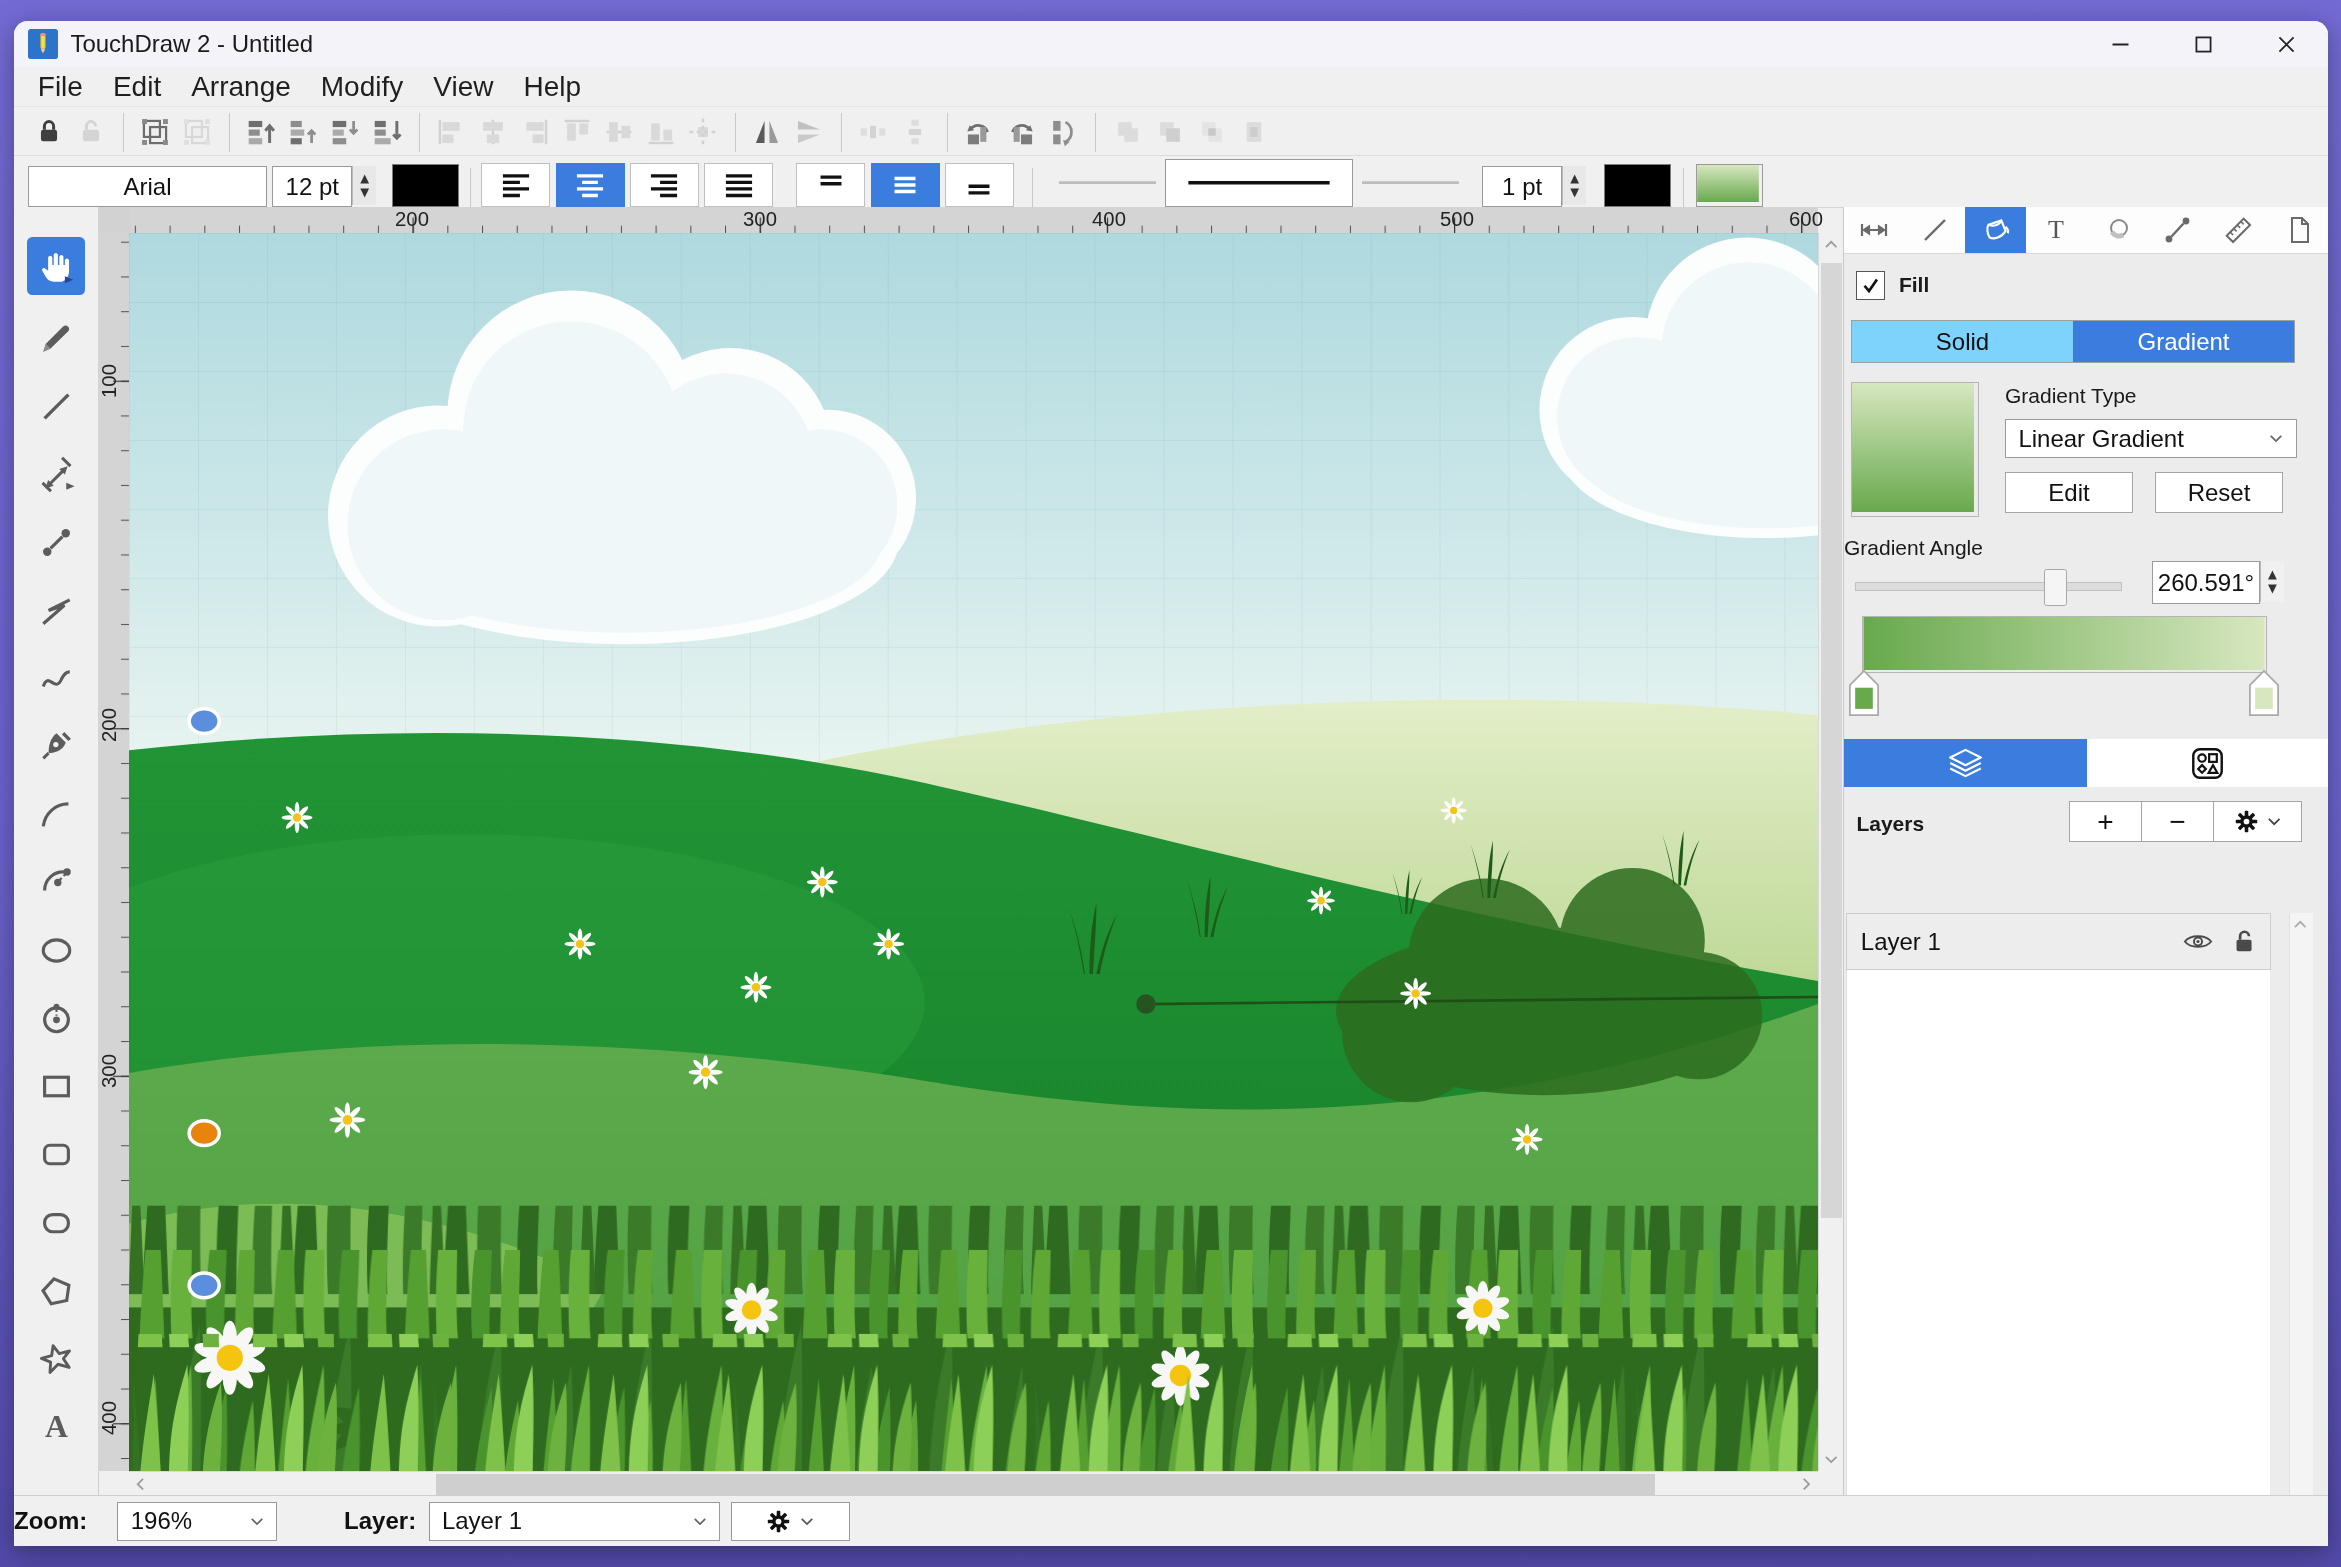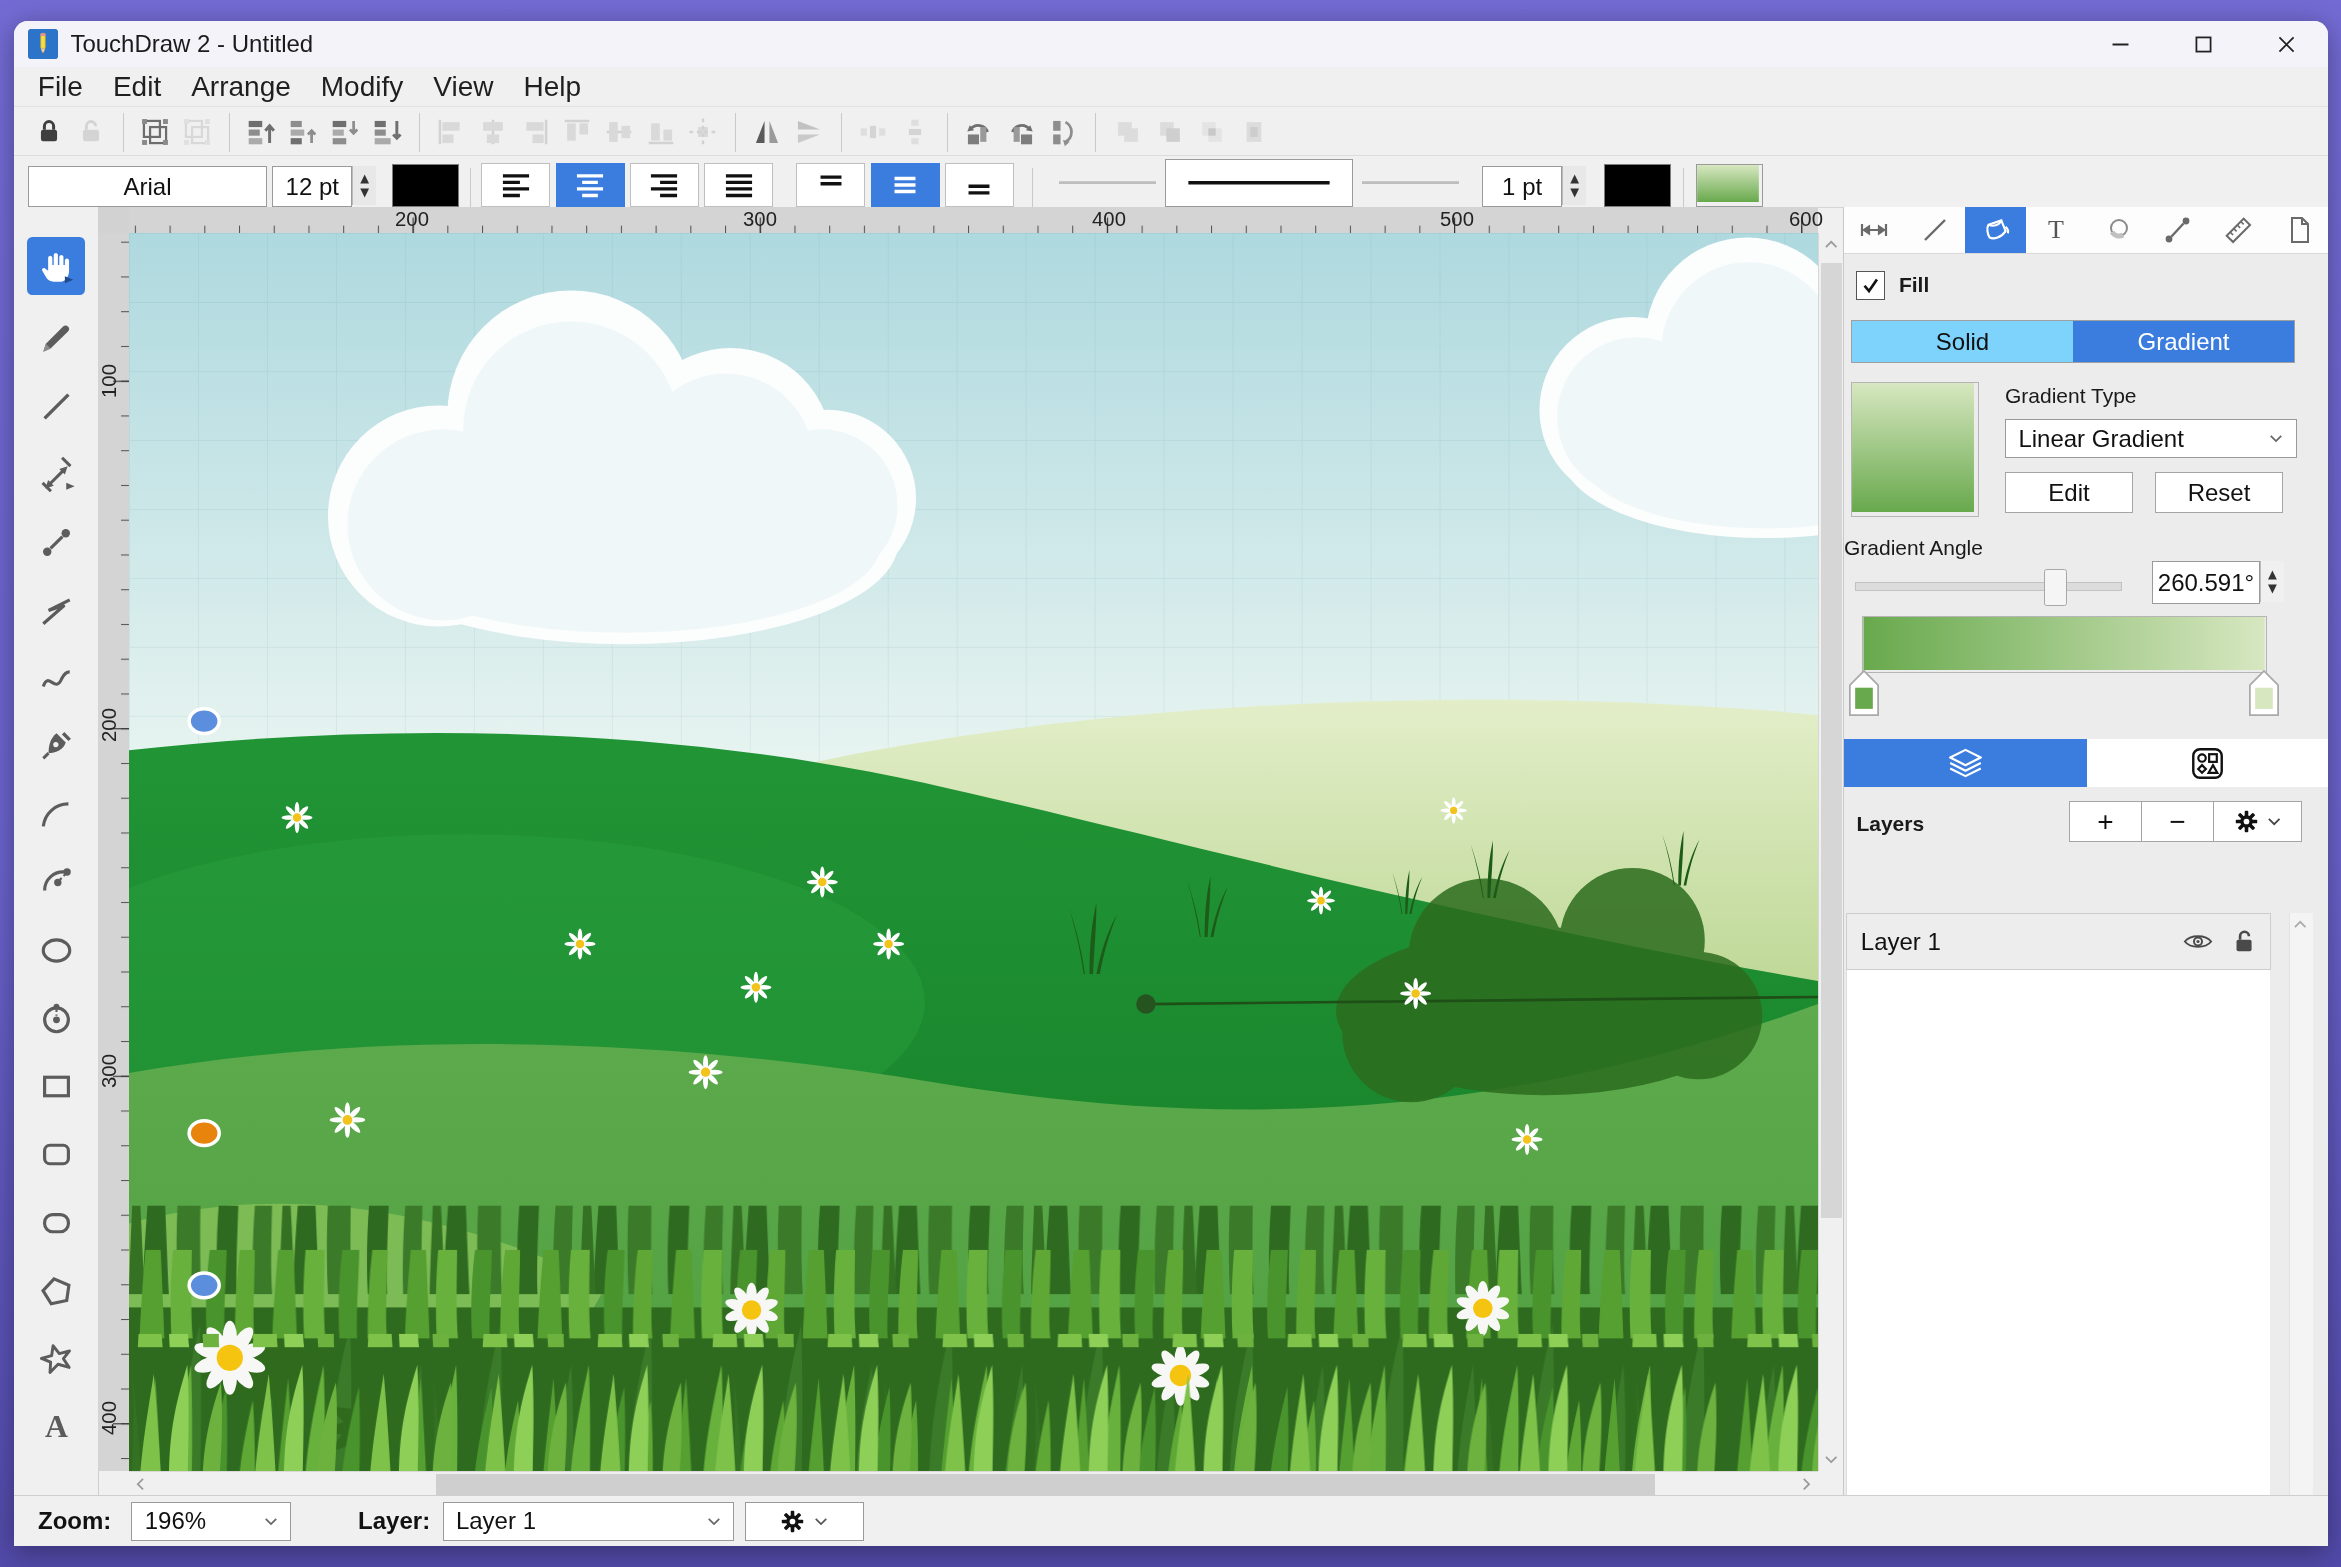--- a/index.html
+++ b/index.html
@@ -52,21 +52,21 @@
   .seg>div{flex:1;display:flex;align-items:center;justify-content:center;font-size:24px;}
   .seg .off{background:#7dd3fc;color:#111;}
   .seg .on{background:#3b7dde;color:#fff;}
   .btn{background:#fff;border:0.9px solid #a5a5a5;display:flex;align-items:center;justify-content:center;font-size:24px;color:#111;}
   .ptabs{position:absolute;left:0;top:532px;right:0;height:48px;display:flex;background:#fff;}
   .ptabs>div{flex:1;display:flex;align-items:center;justify-content:center;}
   .lrow{position:absolute;left:1.8px;top:706px;width:423px;height:55px;background:#ededed;border:0.9px solid #cdcdcd;display:flex;align-items:center;}
   .listbg{position:absolute;left:1.8px;top:706px;width:423px;bottom:0;background:#fff;border-left:0.9px solid #ddd;}
   .listscroll{position:absolute;right:16px;top:706px;width:23px;bottom:0;background:#f4f4f4;border-left:0.9px solid #e2e2e2;}
   
-  .statusbar{position:absolute;left:0;right:0;bottom:0;height:50px;background:#f0f0f0;border-top:0.9px solid #cfcfcf;display:flex;align-items:center;padding-left:24px;}
+  .statusbar{position:absolute;left:0;right:0;bottom:0;height:50px;background:#f0f0f0;border-top:0.9px solid #cfcfcf;display:flex;align-items:center;padding-left:0;}
   .sel{background:#fff;border:0.9px solid #9a9a9a;height:37px;display:flex;align-items:center;font-size:24px;color:#111;padding:0 12.4px;justify-content:space-between;}
   .chev{width:14px;height:8.8px;margin-left:12.4px;}
   .lab{font-size:24px;font-weight:bold;color:#111;}
 </style>
 </head>
 <body>
 
 <div class="desktop">
 <div class="window">
 
@@ -976,21 +976,21 @@
         <svg width="23" height="25" viewBox="0 0 26 28">
               <rect x="4" y="12" width="17" height="13" rx="2" fill="#4a4a4a"></rect>
               <path d="M8 12 V8 a5 5 0 0 1 10 0" fill="none" stroke="#4a4a4a" stroke-width="3"></path>
             </svg>
       </div>
     </div>
   </div>
 
   <div class="statusbar">
     <span class="lab">Zoom:</span>
-    <div class="sel" style="width:133px;margin-left:20px;">
+    <div class="sel" style="width:133px;margin-left:30px;">
       <span>196%</span>
       <svg class="chev" viewBox="0 0 16 10">
             <polyline points="2,2 8,8 14,2" fill="none" stroke="#666" stroke-width="2"></polyline>
           </svg>
     </div>
     <span class="lab" style="margin-left:67px;">Layer:</span>
     <div class="sel" style="width:265px;margin-left:12.4px;">
       <span>Layer 1</span>
       <svg class="chev" viewBox="0 0 16 10">
             <polyline points="2,2 8,8 14,2" fill="none" stroke="#666" stroke-width="2"></polyline>

